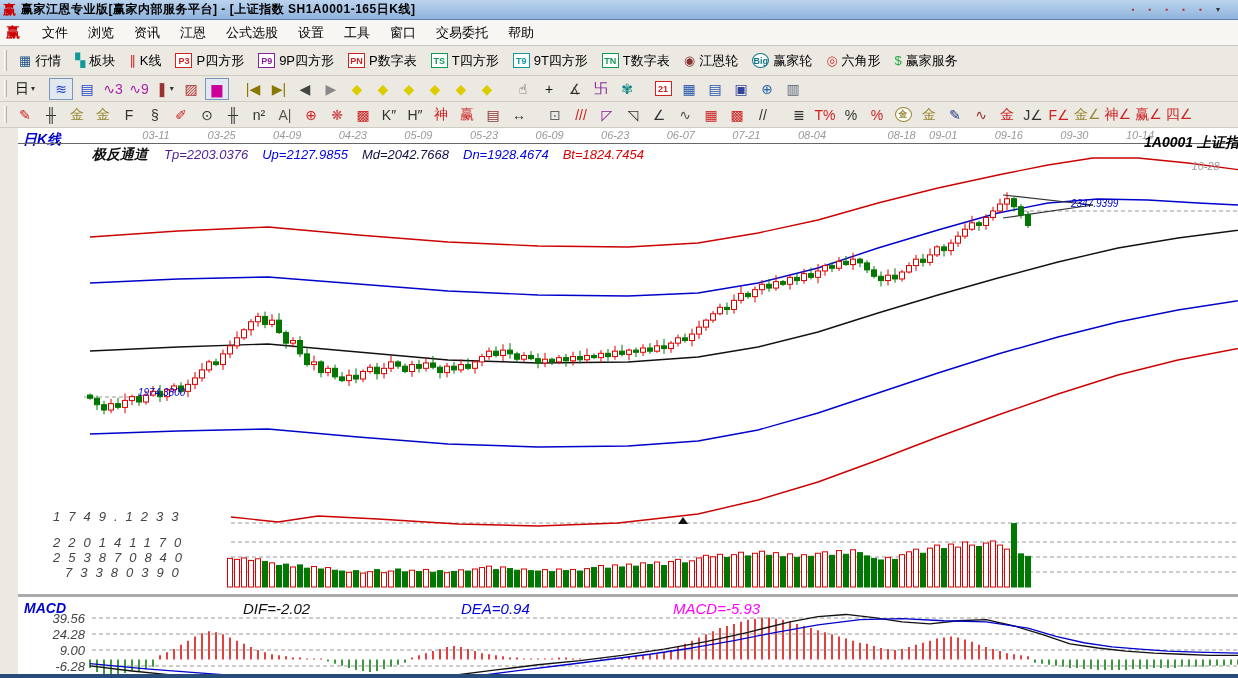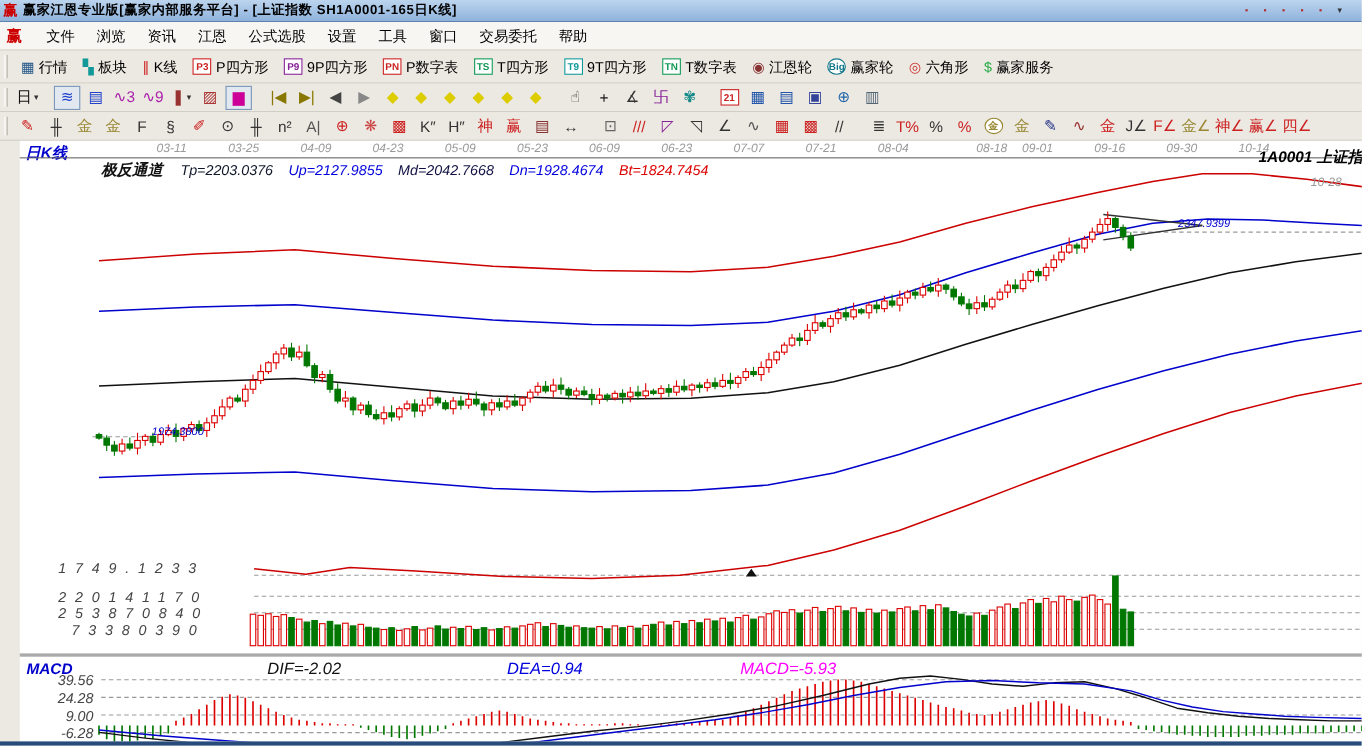--- a/index.html
+++ b/index.html
@@ -971,34 +971,34 @@
   <div class="lab period-label">日K线</div>
   <div class="dates" id="date-axis">
       <span style="left: 138px;">03-11</span>
       <span style="left: 203.6px;">03-25</span>
       <span style="left: 269.2px;">04-09</span>
       <span style="left: 334.8px;">04-23</span>
       <span style="left: 400.4px;">05-09</span>
       <span style="left: 466px;">05-23</span>
       <span style="left: 531.6px;">06-09</span>
       <span style="left: 597.2px;">06-23</span>
-      <span style="left: 662.8px;">07-07</span>
+      <span style="left: 662.8px;">06-07</span>
       <span style="left: 728.4px;">07-21</span>
       <span style="left: 794px;">08-04</span>
       <span style="left: 859.6px; padding-left: 48px;">08-18</span>
       <span style="left: 925.2px;">09-01</span>
       <span style="left: 990.8px; text-align: right;">09-16</span>
       <span style="left: 1056.4px;">09-30</span>
       <span style="left: 1122px;">10-14</span>
       <span style="left: 1187.6px; margin-top: 31px;">10-28</span>
     </div>
   <div class="axis-top-line"></div>
 
   <div class="ind-row">
-    <span class="ind-name">极反通道</span><span id="ind-values"><span class="v" style="color: #0f172a;">Tp=2203.0376</span><span class="v" style="color: rgb(0, 0, 221);">Up=2127.9855</span><span class="v" style="color: rgb(17, 17, 68);">Md=2042.7668</span><span class="v" style="color: rgb(0, 0, 221);">Dn=1928.4674</span><span class="v" style="color: rgb(221, 0, 0);">Bt=1824.7454</span></span>
+    <span class="ind-name">极反通道</span><span id="ind-values"><span class="v" style="color: #4c1d95;">Tp=2203.0376</span><span class="v" style="color: rgb(0, 0, 221);">Up=2127.9855</span><span class="v" style="color: rgb(17, 17, 68);">Md=2042.7668</span><span class="v" style="color: rgb(0, 0, 221);">Dn=1928.4674</span><span class="v" style="color: rgb(221, 0, 0);">Bt=1824.7454</span></span>
   </div>
 
   <div class="lab symbol-label">1A0001  上证指数</div>
 
   <div class="lab lvl" style="left:1053px;top:70px">2347.9399</div>
   <div class="lab lvl" style="left:120px;top:259px">1974.3800</div>
   <div class="lab wide-num" style="left:35px;top:381px">1749.1233</div>
 
   <div class="lab wide-num" style="left:35px;top:407px">220141170</div>
   <div class="lab wide-num" style="left:35px;top:422px">253870840</div>

